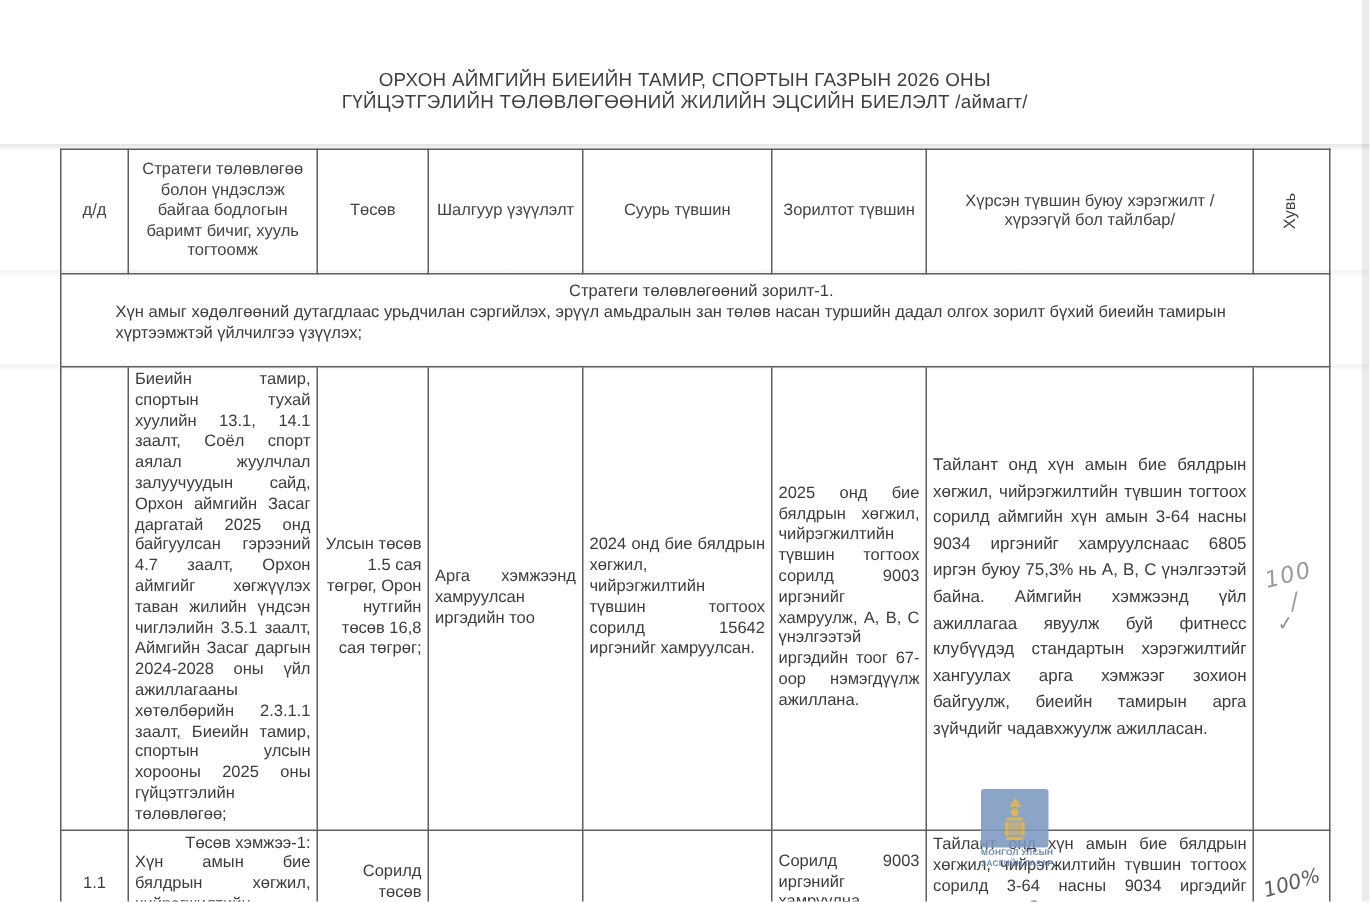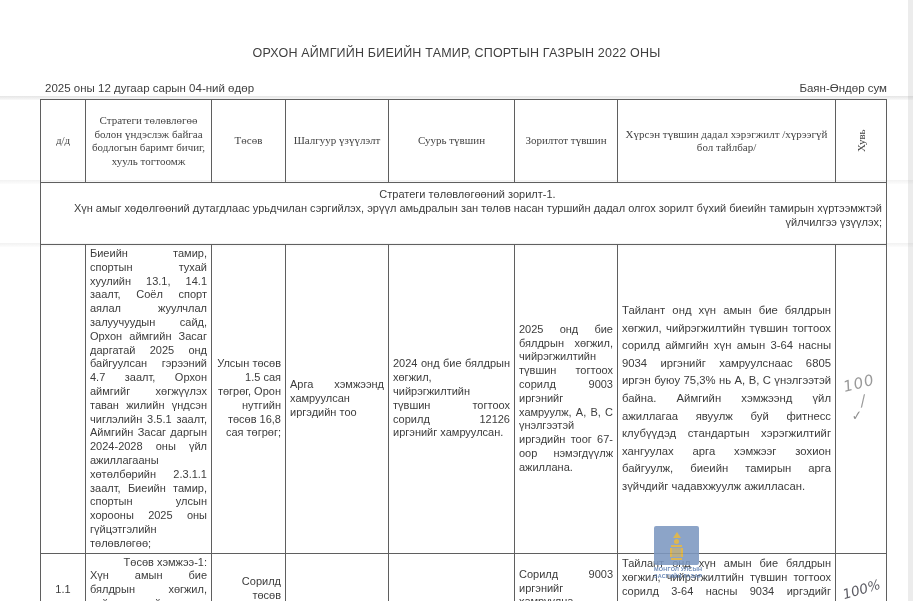--- a/index.html
+++ b/index.html
@@ -21,27 +21,27 @@
   .doc-title{position:absolute;left:0;top:46px;width:913px;text-align:center;font-size:12.5px;line-height:15px;color:#3e3e3e;letter-spacing:.2px;}
   .meta-row{position:absolute;left:45px;top:82px;width:842px;display:flex;justify-content:space-between;font-size:11.5px;color:#3e3e3e;}
 
   
   table.main{
     position:absolute;left:40px;top:99px;
     width:846px;border-collapse:collapse;table-layout:fixed;
     font-size:11px;color:#3c3c3c;
   }
   table.main td{border:1px solid #5f5f5f;padding:2px 4px;vertical-align:middle;overflow:hidden;}
-  tr.hdr td{text-align:center;font-size:11px;line-height:13.5px;color:#444;font-family:Liberation Serif, serif;}
+  tr.hdr td{text-align:center;font-size:11px;line-height:13.5px;color:#444;}
   tr.hdr{height:83px;}
   tr.goal-row{height:62px;}
   tr.row-main{height:244px;margin-top:17px;}
   tr.row-sub{height:70px;}
   .goal-title{text-align:center;margin-bottom:1px;}
-  .goal-text{text-align:right;line-height:14px;}
+  .goal-text{text-align:left;line-height:14px;margin-left:24px;}
   .jtext{text-align:justify;line-height:13.8px;}
   .ltext{text-align:right;line-height:13.8px;}
   .result-text{text-align:justify;line-height:17.6px;font-size:11.3px;}
   td.vtop{vertical-align:top;}
   td.num-cell{text-align:center;}
   .clip{max-height:66px;overflow:hidden;}
 
   .vertical-label{display:inline-block;transform:rotate(-90deg);white-space:nowrap;font-size:11px;color:#444;}
   td.percent-col{text-align:center;}
 
@@ -72,27 +72,24 @@
 <body>
 
 <div class="page">
 
   <div class="scan-right-band"></div>
   <div class="scan-smudge" style="top:96px;"></div>
   <div class="scan-smudge" style="top:180px;opacity:.5;"></div>
   <div class="scan-smudge" style="top:243px;opacity:.5;"></div>
 
   <div class="doc-title">
-    <div>ОРХОН АЙМГИЙН БИЕИЙН ТАМИР, СПОРТЫН ГАЗРЫН 2022 ОНЫ</div>
+    <div>ОРХОН АЙМГИЙН БИЕИЙН ТАМИР, СПОРТЫН ГАЗРЫН 2026 ОНЫ</div>
+    <div>ГҮЙЦЭТГЭЛИЙН ТӨЛӨВЛӨГӨӨНИЙ ЖИЛИЙН ЭЦСИЙН БИЕЛЭЛТ /аймагт/</div>
   </div>
 
-  <div class="meta-row">
-    <span>2025 оны 12 дугаар сарын 04-ний өдөр</span>
-    <span>Баян-Өндөр сум</span>
-  </div>
 
   <table class="main">
     <colgroup>
       <col style="width:45px">
         <col style="width:126px">
         <col style="width:74px">
         <col style="width:103px">
       <col style="width:126px">
         <col style="width:103px">
         <col style="width:218px">
@@ -100,21 +97,21 @@
     </colgroup>
 
     <tbody>
         <tr class="hdr">
       <td>д/д</td>
       <td>Стратеги төлөвлөгөө болон үндэслэж байгаа бодлогын баримт бичиг, хууль тогтоомж</td>
       <td>Төсөв</td>
       <td>Шалгуур үзүүлэлт</td>
       <td>Суурь түвшин</td>
       <td>Зорилтот түвшин</td>
-      <td>Хүрсэн түвшин дадал хэрэгжилт /хүрээгүй бол тайлбар/</td>
+      <td>Хүрсэн түвшин буюу хэрэгжилт /хүрээгүй бол тайлбар/</td>
       <td><span class="vertical-label">Хувь</span></td>
     </tr>
 
     <tr class="goal-row">
       <td colspan="8" style="vertical-align:top;padding-top:5px;padding-left:12px;">
         <div class="goal-title">Стратеги төлөвлөгөөний зорилт-1.</div>
         <div class="goal-text">Хүн амыг хөдөлгөөний дутагдлаас урьдчилан сэргийлэх, эрүүл амьдралын зан төлөв насан туршийн дадал олгох зорилт бүхий биеийн тамирын хүртээмжтэй үйлчилгээ үзүүлэх;</div>
       </td>
     </tr>
 
@@ -123,21 +120,21 @@
       <td class="vtop">
         <div class="jtext">Биеийн тамир, спортын тухай хуулийн 13.1, 14.1 заалт, Соёл спорт аялал жуулчлал залуучуудын сайд, Орхон аймгийн Засаг даргатай 2025 онд байгуулсан гэрээний 4.7 заалт, Орхон аймгийг хөгжүүлэх таван жилийн үндсэн чиглэлийн 3.5.1 заалт, Аймгийн Засаг даргын 2024-2028 оны үйл ажиллагааны хөтөлбөрийн 2.3.1.1 заалт, Биеийн тамир, спортын улсын хорооны 2025 оны гүйцэтгэлийн төлөвлөгөө;</div>
       </td>
       <td>
         <div class="ltext">Улсын төсөв 1.5 сая төгрөг, Орон нутгийн төсөв 16,8 сая төгрөг;</div>
       </td>
       <td>
         <div class="jtext">Арга хэмжээнд хамруулсан иргэдийн тоо</div>
       </td>
       <td>
-        <div class="jtext">2024 онд бие бялдрын хөгжил, чийрэгжилтийн түвшин тогтоох сорилд 12126 иргэнийг хамруулсан.</div>
+        <div class="jtext">2024 онд бие бялдрын хөгжил, чийрэгжилтийн түвшин тогтоох сорилд 15642 иргэнийг хамруулсан.</div>
       </td>
       <td>
         <div class="jtext">2025 онд бие бялдрын хөгжил, чийрэгжилтийн түвшин тогтоох сорилд 9003 иргэнийг хамруулж, А, В, С үнэлгээтэй иргэдийн тоог 67-оор нэмэгдүүлж ажиллана.</div>
       </td>
       <td>
         <div class="result-text">Тайлант онд хүн амын бие бялдрын хөгжил, чийрэгжилтийн түвшин тогтоох сорилд аймгийн хүн амын 3-64 насны 9034 иргэнийг хамруулснаас 6805 иргэн буюу 75,3% нь А, В, С үнэлгээтэй байна. Аймгийн хэмжээнд үйл ажиллагаа явуулж буй фитнесс клубүүдэд стандартын хэрэгжилтийг хангуулах арга хэмжээг зохион байгуулж, биеийн тамирын арга зүйчдийг чадавхжуулж ажилласан.</div>
       </td>
       <td class="percent-col">
         <span class="hand">100 /</span>
         <span class="hand-check">✓</span>

